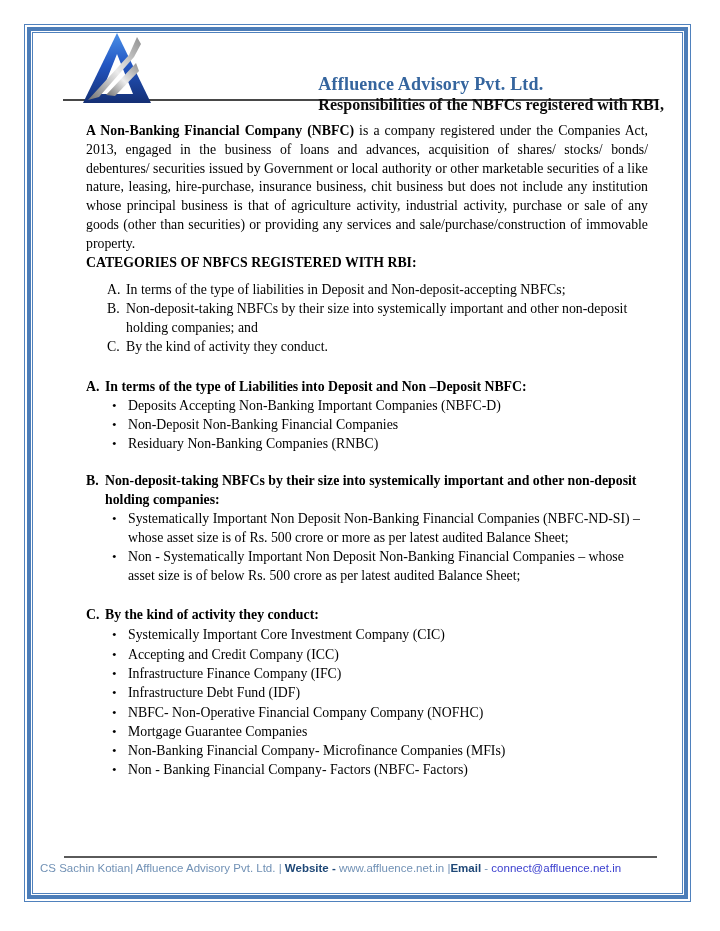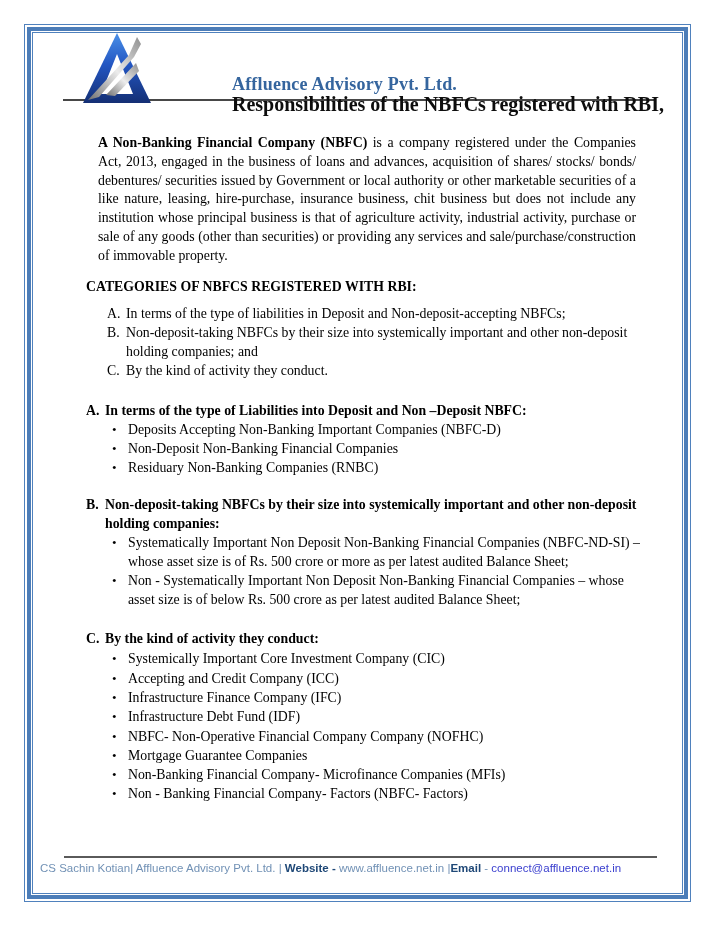--- a/index.html
+++ b/index.html
@@ -11,28 +11,28 @@
   
   .frame{position:absolute;left:24px;top:24px;right:29px;bottom:29px;
          border:1px solid #4f81bd;pointer-events:none;}
   .frame .f2{position:absolute;inset:2px;border:4px solid #4c7db8;}
   .frame .f2 .f3{position:absolute;inset:1px;border:1px solid #4f81bd;}
 
   
   .logo{position:absolute;left:83px;top:33px;width:68px;height:70px;z-index:3;}
   .header-text{position:absolute;right:56px;top:41px;text-align:left;z-index:2;margin-top:32px;}
   .company{font-size:18px;font-weight:bold;color:#35659e;line-height:22px;letter-spacing:.2px;}
-  .sub{font-size:20px;font-weight:bold;color:#0d0d0d;line-height:19.5px;}
+  .sub{font-size:16px;font-weight:bold;color:#0d0d0d;line-height:19.5px;}
   .header-rule{position:absolute;left:63px;top:99px;width:593px;height:2px;background:#474747;z-index:1;}
 
   
   .content{position:absolute;left:86px;top:122px;width:562px;
            font-size:13.8px;line-height:18.8px;}
   .b{font-weight:bold;}
-  p.intro{margin:12px;text-align:justify;}
+  p.intro{margin:0;text-align:justify;}
   .cat-head{font-weight:bold;}
   ol.abc{list-style:none;margin:9px 0 0 0;padding:0 0 0 21px;}
   ol.abc li{display:flex;}
   ol.abc .mk{width:19px;flex:none;}
   ol.abc .tx{flex:1;}
   .sec{margin-top:21px;}
   .sec.sec-b{margin-top:18px;}
   .sec.sec-c{margin-top:20px;}
   .sec-head{display:flex;font-weight:bold;}
   .sec-head .mk{width:19px;flex:none;}

